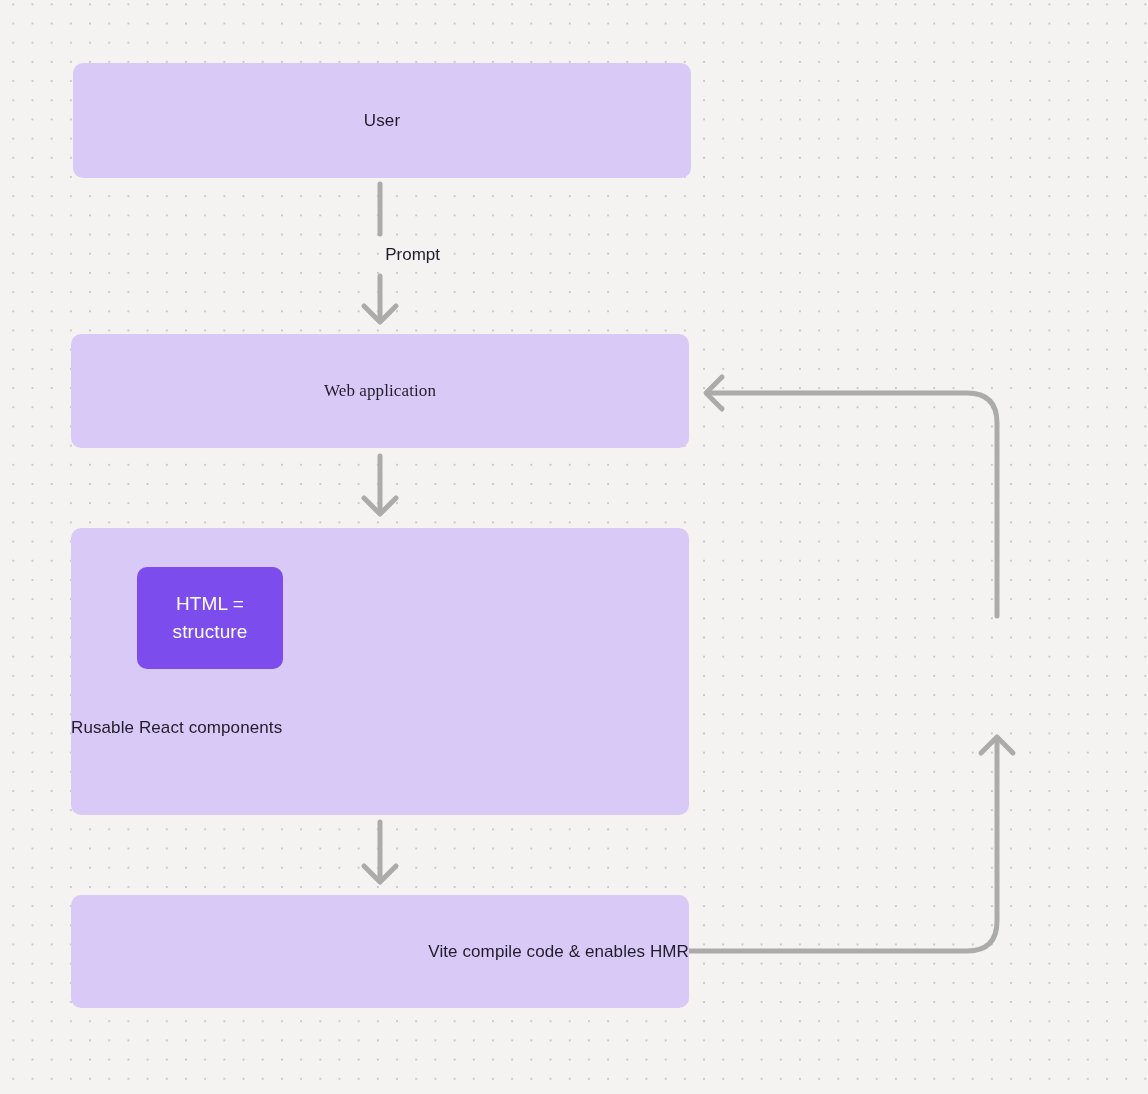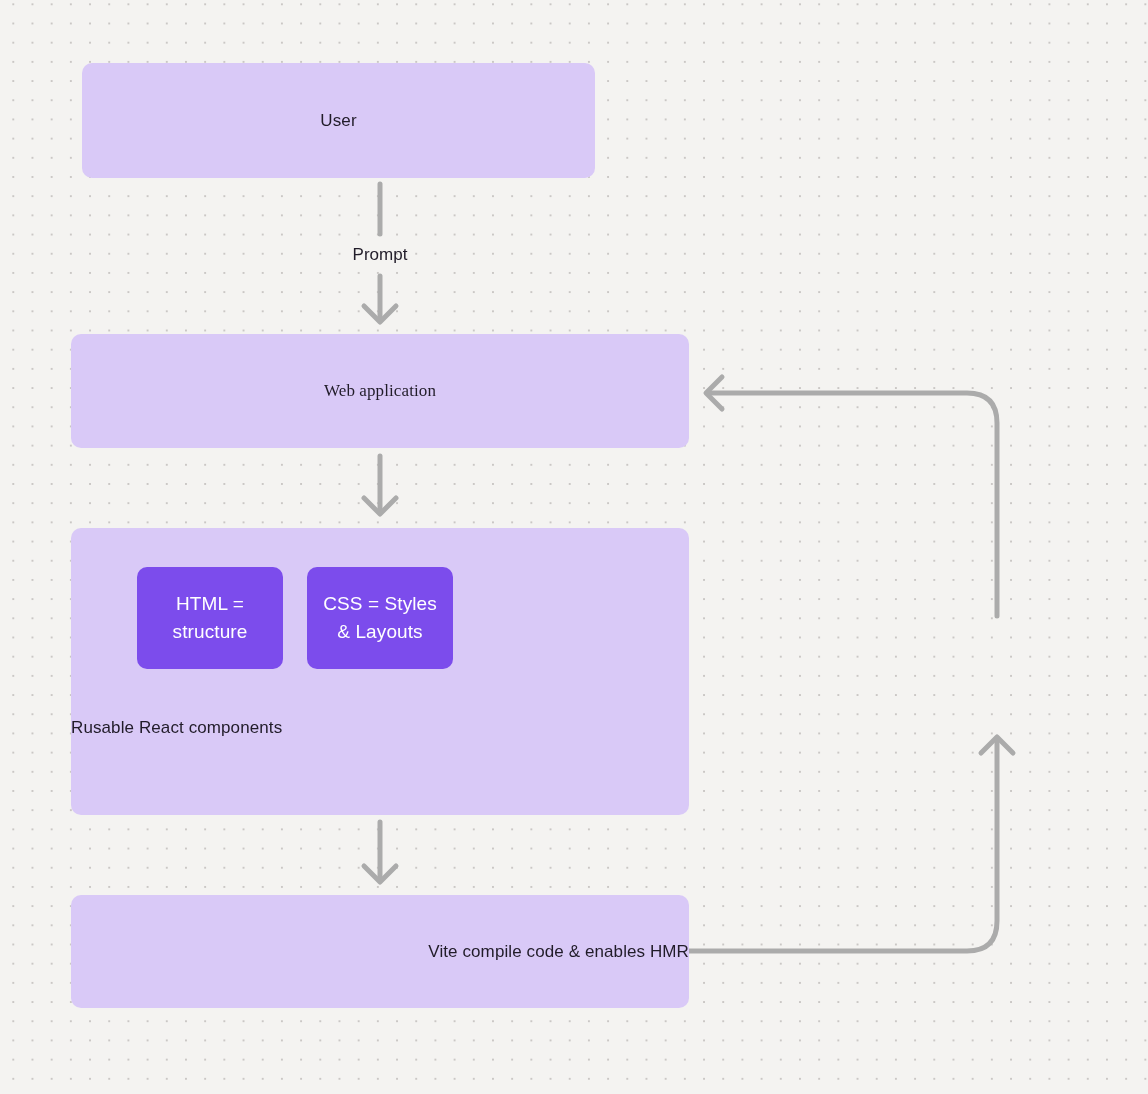--- a/index.html
+++ b/index.html
@@ -45,21 +45,21 @@
     background: var(--node-fill);
     border-radius: 10px;
     display: flex;
     align-items: center;
     justify-content: center;
     color: var(--text-dark);
     font-size: 17px;
     font-weight: 500;
     letter-spacing: 0.1px;
   }
-  .node-user        { left: 82px;  top: 63px;  width: 513px; height: 115px; }
+  .node-user        { left: 73px;  top: 63px;  width: 618px; height: 115px; }
   .node-webapp      { left: 71px;  top: 334px; width: 618px; height: 114px; font-family: Liberation Serif, serif; }
   .node-group       { left: 71px;  top: 528px; width: 618px; height: 287px;
                       display: block; }
   .node-vite        { left: 71px;  top: 895px; width: 618px; height: 113px; justify-content: flex-end; }
   .node-render-ui   { left: 903px; top: 616px; width: 190px; height: 111px; }
 
   .chip-row {
     position: absolute;
     left: 66px; top: 39px;
     display: flex;
@@ -86,21 +86,21 @@
     width: 100%;
     text-align: left;
     color: var(--text-dark);
     font-size: 17px;
     font-weight: 500;
   }
   .edge-label {
     position: absolute;
     left: 320px; top: 245px;
     width: 120px;
-    text-align: center;
+    text-align: right;
     color: var(--text-dark);
     font-size: 17px;
     font-weight: 500;
   }
 </style>
 </head>
 <body>
 
 <div class="canvas">
 
@@ -131,23 +131,20 @@
 
   <div class="node node-webapp">
     <span>Web application</span>
   </div>
 
   <div class="node node-group">
     <div class="chip-row">
       <div class="chip">
         <span>HTML = structure</span>
       </div>
-      <div class="chip">
-        <span>CSS = Styles &amp; Layouts</span>
-      </div>
     </div>
     <div class="group-label">Rusable React components</div>
   </div>
 
   <div class="node node-vite">
     <span>Vite compile code &amp; enables HMR</span>
   </div>
 
 
 </div>

